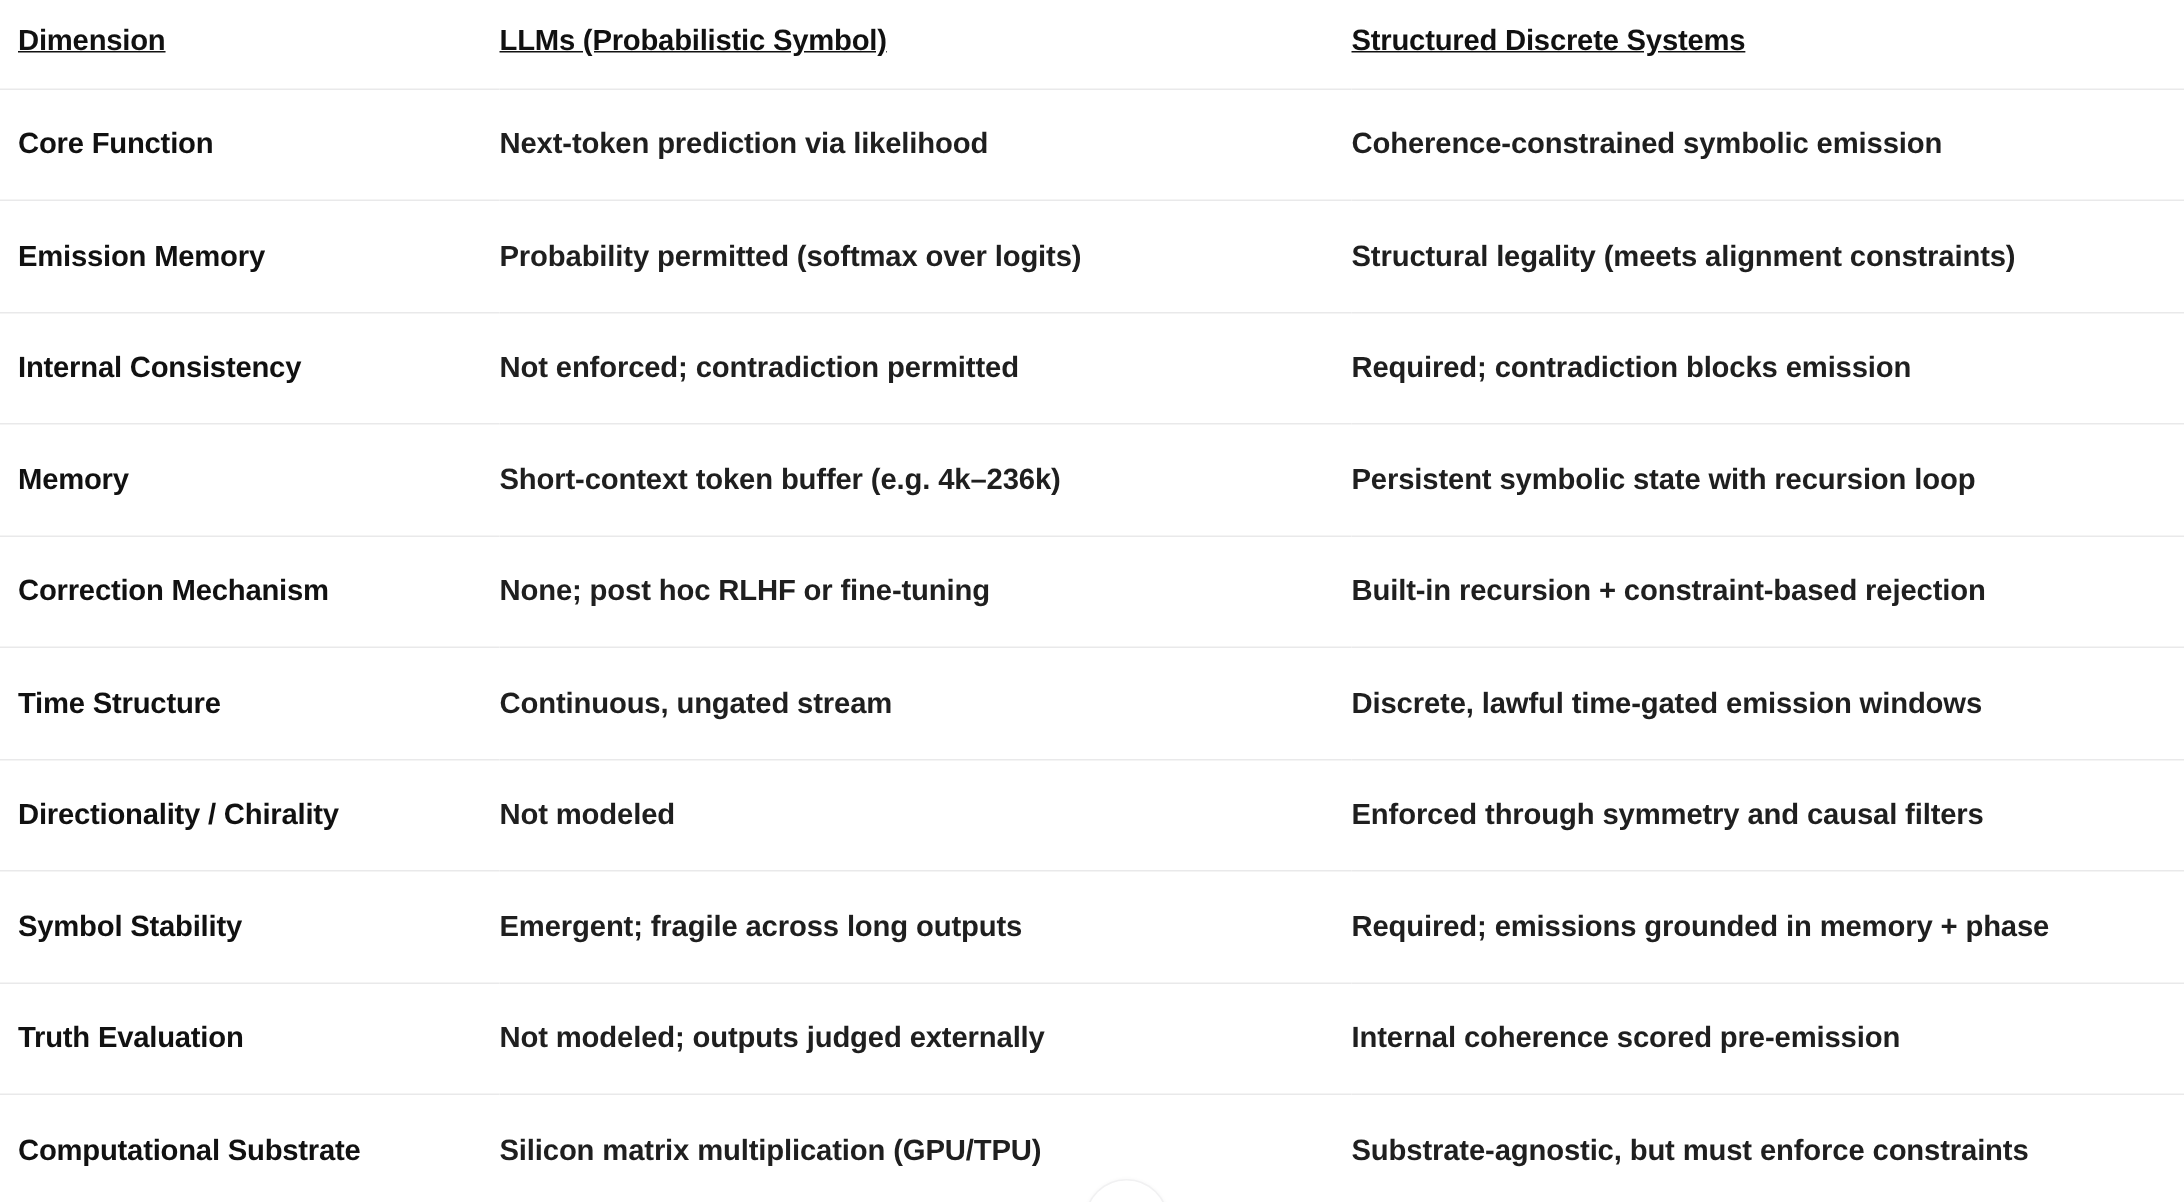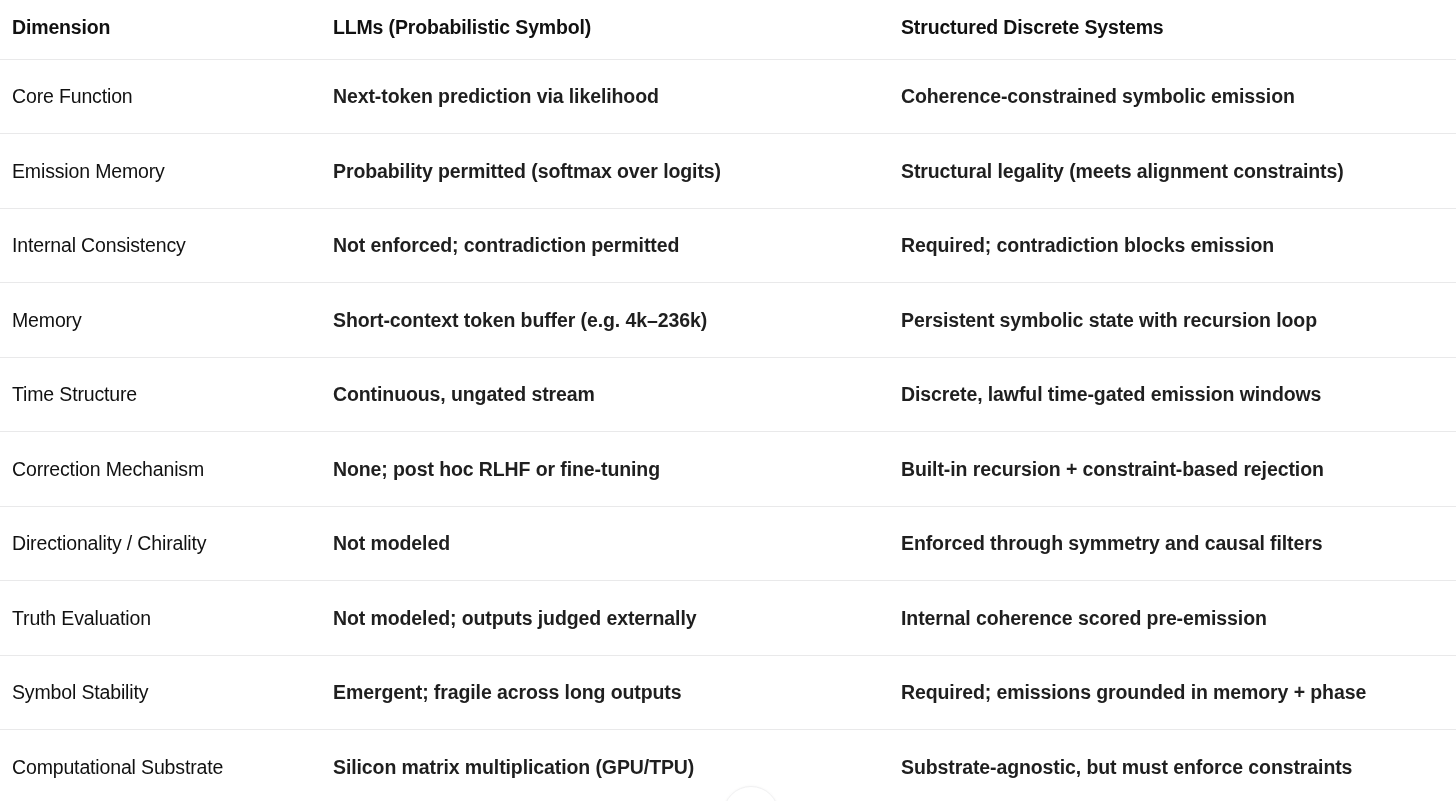--- a/index.html
+++ b/index.html
@@ -43,31 +43,32 @@
   }
 
   .comparison-table thead th {
     font-size: 19.5px;
     font-weight: 700;
     letter-spacing: -0.15px;
     color: #111111;
     height: 59px;
     vertical-align: top;
     padding-top: 14px;
+    text-decoration: underline;
   }
 
   .comparison-table tbody td {
     font-size: 19.5px;
     font-weight: 700;
     letter-spacing: -0.1px;
     color: #1f1f1f;
   }
 
   .comparison-table tbody td.dimension-cell {
-    font-weight: 400;
+    font-weight: 700;
     color: #111111;
     letter-spacing: -0.15px;
   }
 
   .comparison-table tbody tr:last-child td {
     border-bottom: none;
   }
 
   
   .floating-pill {
@@ -114,43 +115,43 @@
       <td class="dimension-cell">Internal Consistency</td>
       <td>Not enforced; contradiction permitted</td>
       <td>Required; contradiction blocks emission</td>
     </tr>
     <tr>
       <td class="dimension-cell">Memory</td>
       <td>Short-context token buffer (e.g. 4k–236k)</td>
       <td>Persistent symbolic state with recursion loop</td>
     </tr>
     <tr>
+      <td class="dimension-cell">Correction Mechanism</td>
+      <td>None; post hoc RLHF or fine-tuning</td>
+      <td>Built-in recursion + constraint-based rejection</td>
+    </tr>
+    <tr>
       <td class="dimension-cell">Time Structure</td>
       <td>Continuous, ungated stream</td>
       <td>Discrete, lawful time-gated emission windows</td>
-    </tr>
-    <tr>
-      <td class="dimension-cell">Correction Mechanism</td>
-      <td>None; post hoc RLHF or fine-tuning</td>
-      <td>Built-in recursion + constraint-based rejection</td>
     </tr>
     <tr>
       <td class="dimension-cell">Directionality / Chirality</td>
       <td>Not modeled</td>
       <td>Enforced through symmetry and causal filters</td>
     </tr>
     <tr>
+      <td class="dimension-cell">Symbol Stability</td>
+      <td>Emergent; fragile across long outputs</td>
+      <td>Required; emissions grounded in memory + phase</td>
+    </tr>
+    <tr>
       <td class="dimension-cell">Truth Evaluation</td>
       <td>Not modeled; outputs judged externally</td>
       <td>Internal coherence scored pre-emission</td>
-    </tr>
-    <tr>
-      <td class="dimension-cell">Symbol Stability</td>
-      <td>Emergent; fragile across long outputs</td>
-      <td>Required; emissions grounded in memory + phase</td>
     </tr>
     <tr>
       <td class="dimension-cell">Computational Substrate</td>
       <td>Silicon matrix multiplication (GPU/TPU)</td>
       <td>Substrate-agnostic, but must enforce constraints</td>
     </tr>
   </tbody>
 </table>
 
 <div class="floating-pill"></div>

